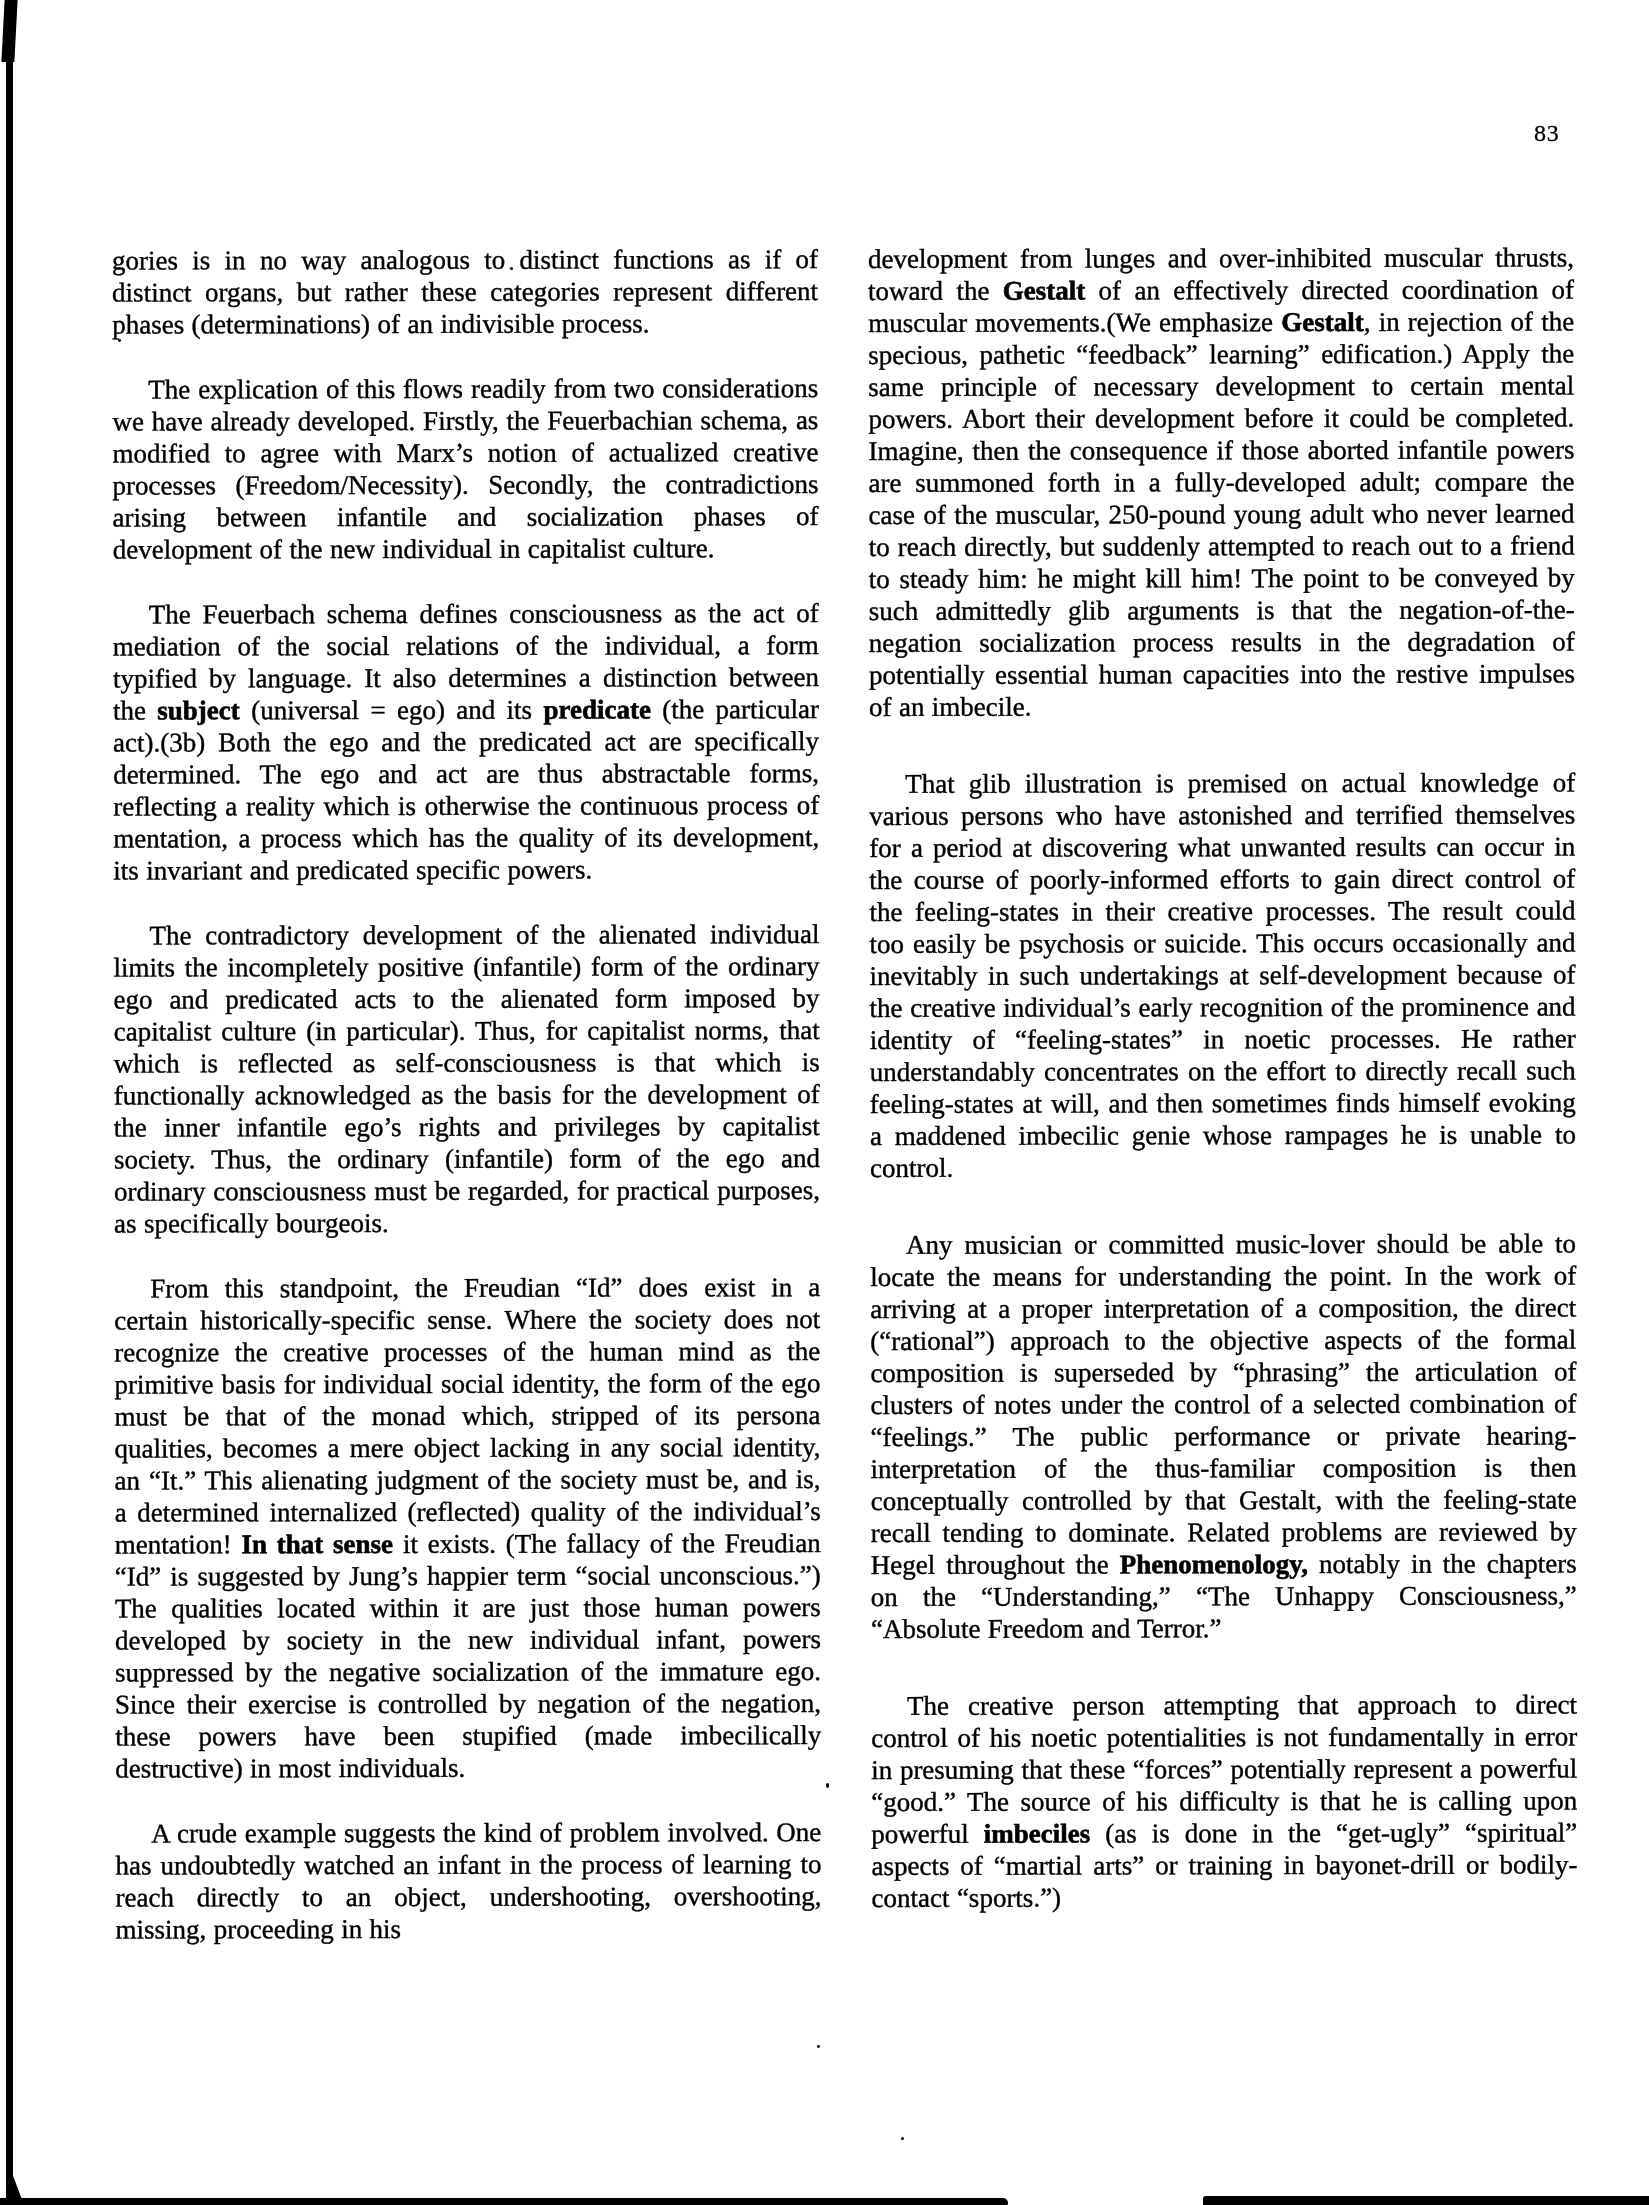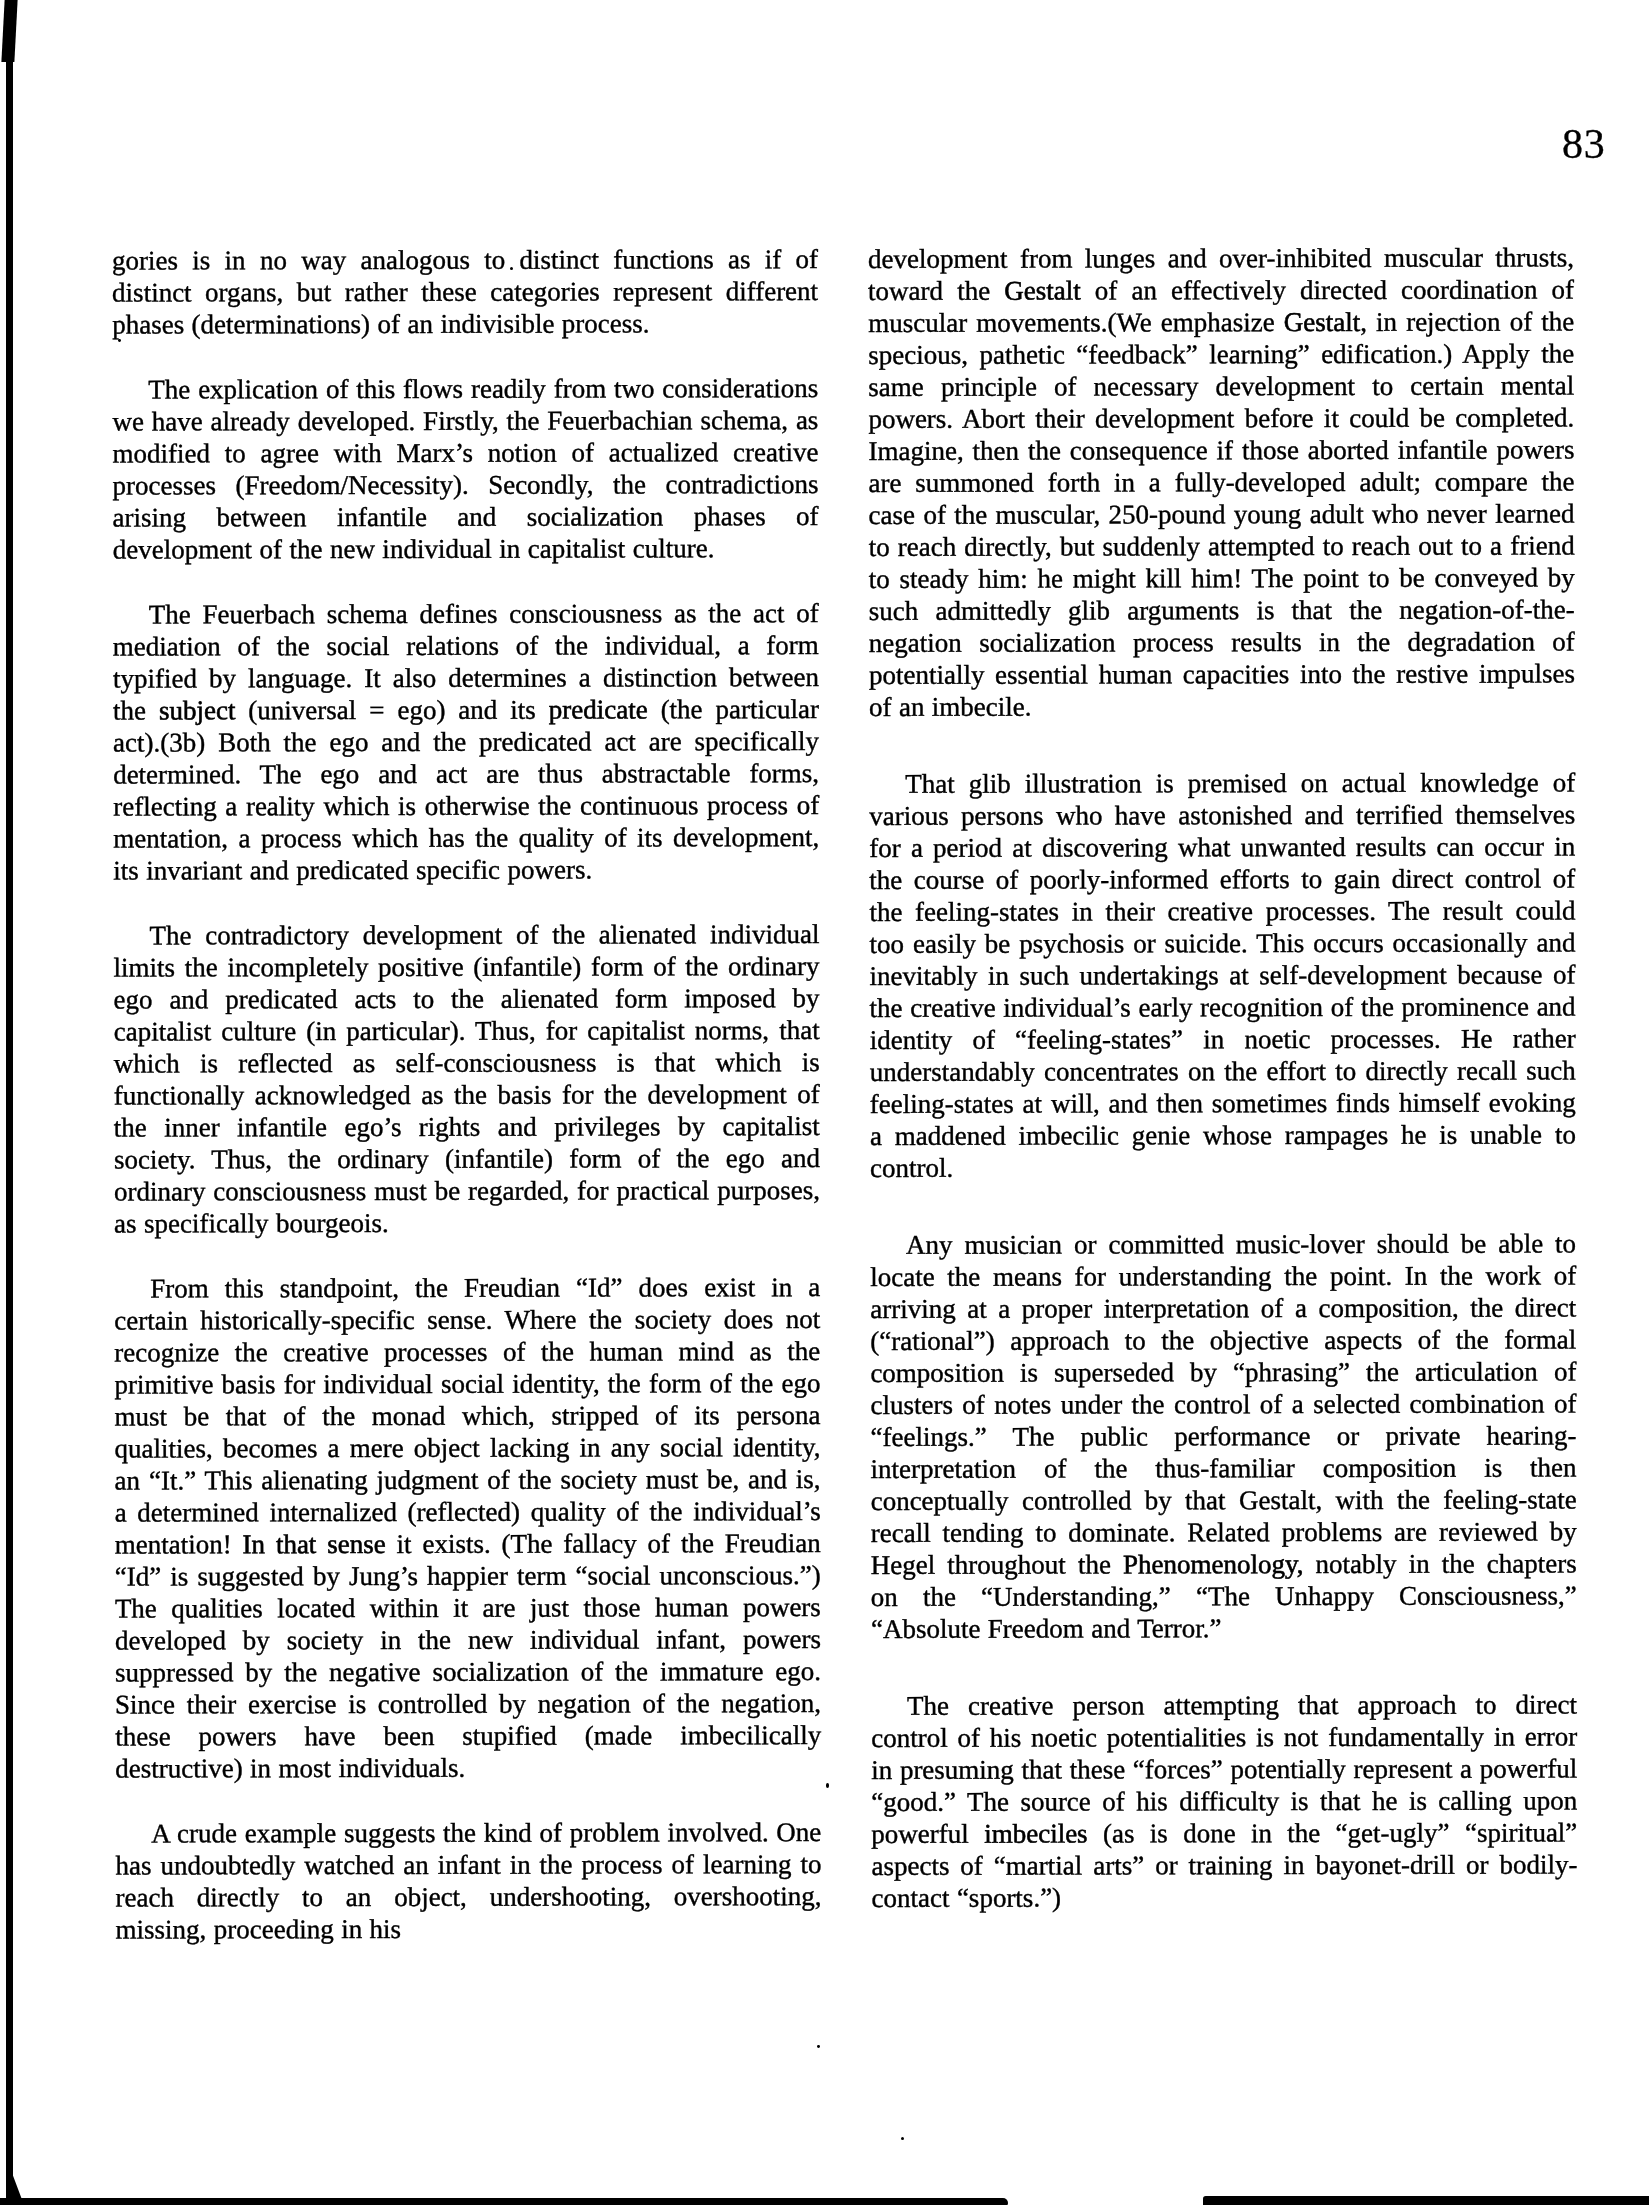--- a/index.html
+++ b/index.html
@@ -70,23 +70,22 @@
   .speck.s1 { left: 510px;  top: 267px;  width: 3.4px; height: 3.4px; }
   .speck.s2 { left: 118px;  top: 339px;  width: 2.8px; height: 2.8px; }
   .speck.s3 { left: 826px; top: 1783px; width: 3.4px; height: 4.8px; }
   .speck.s4 { left: 901px; top: 2137px; width: 3.4px; height: 3.4px; }
   .speck.s5 { left: 817px; top: 2045px; width: 2.8px; height: 2.8px; }
 
   .page-number {
     position: absolute;
     left: 1534px;
     top: 120px;
-    font-size: 42px;
+    font-size: 24px;
     letter-spacing: 0.7px;
-    margin-left: 28px;
     -webkit-text-stroke: 0.3px #000;
   }
 
   .columns {
     position: absolute;
     left: 112px;
     top: 243px;
     width: 1462px;
     display: flex;
     transform: rotate(-0.12deg);
@@ -101,21 +100,21 @@
   }
   .col.left  { margin-right: 50px; }
   .para {
     margin: 0;
     text-indent: 36px;
     word-spacing: 0.7px;
   }
   .para + .para { margin-top: 33px; }
   .col.right .para + .para { margin-top: 45px; }
   .para.cont { text-indent: 0; }
-  .para b { font-weight: 400; -webkit-text-stroke: 0.6px #000; }
+  .para b { font-weight: 700; -webkit-text-stroke: 0.6px #000; }
 </style>
 </head>
 <body>
 
 <div class="page">
 
   <div class="edge-line"></div>
   <div class="edge-line-top"></div>
   <div class="edge-wedge"></div>
   <div class="bottom-bar-left"></div>

